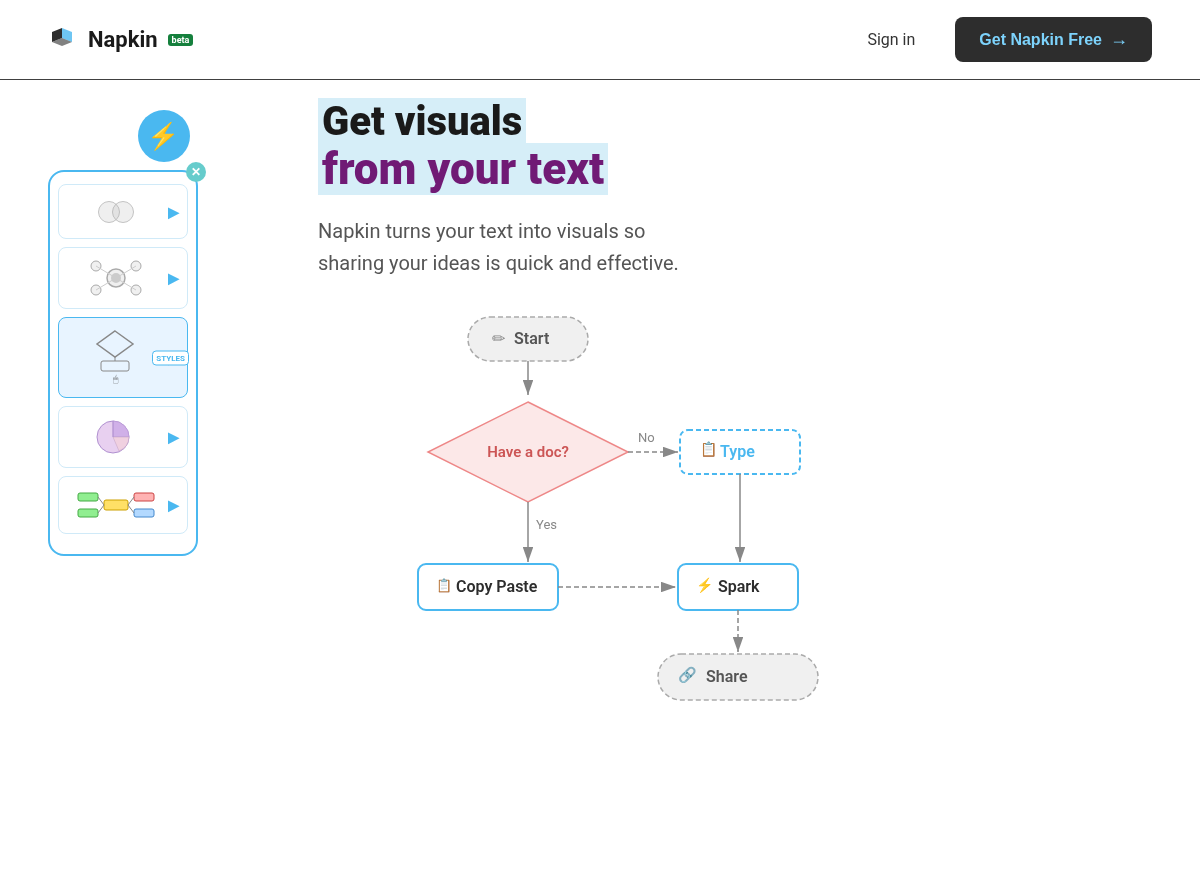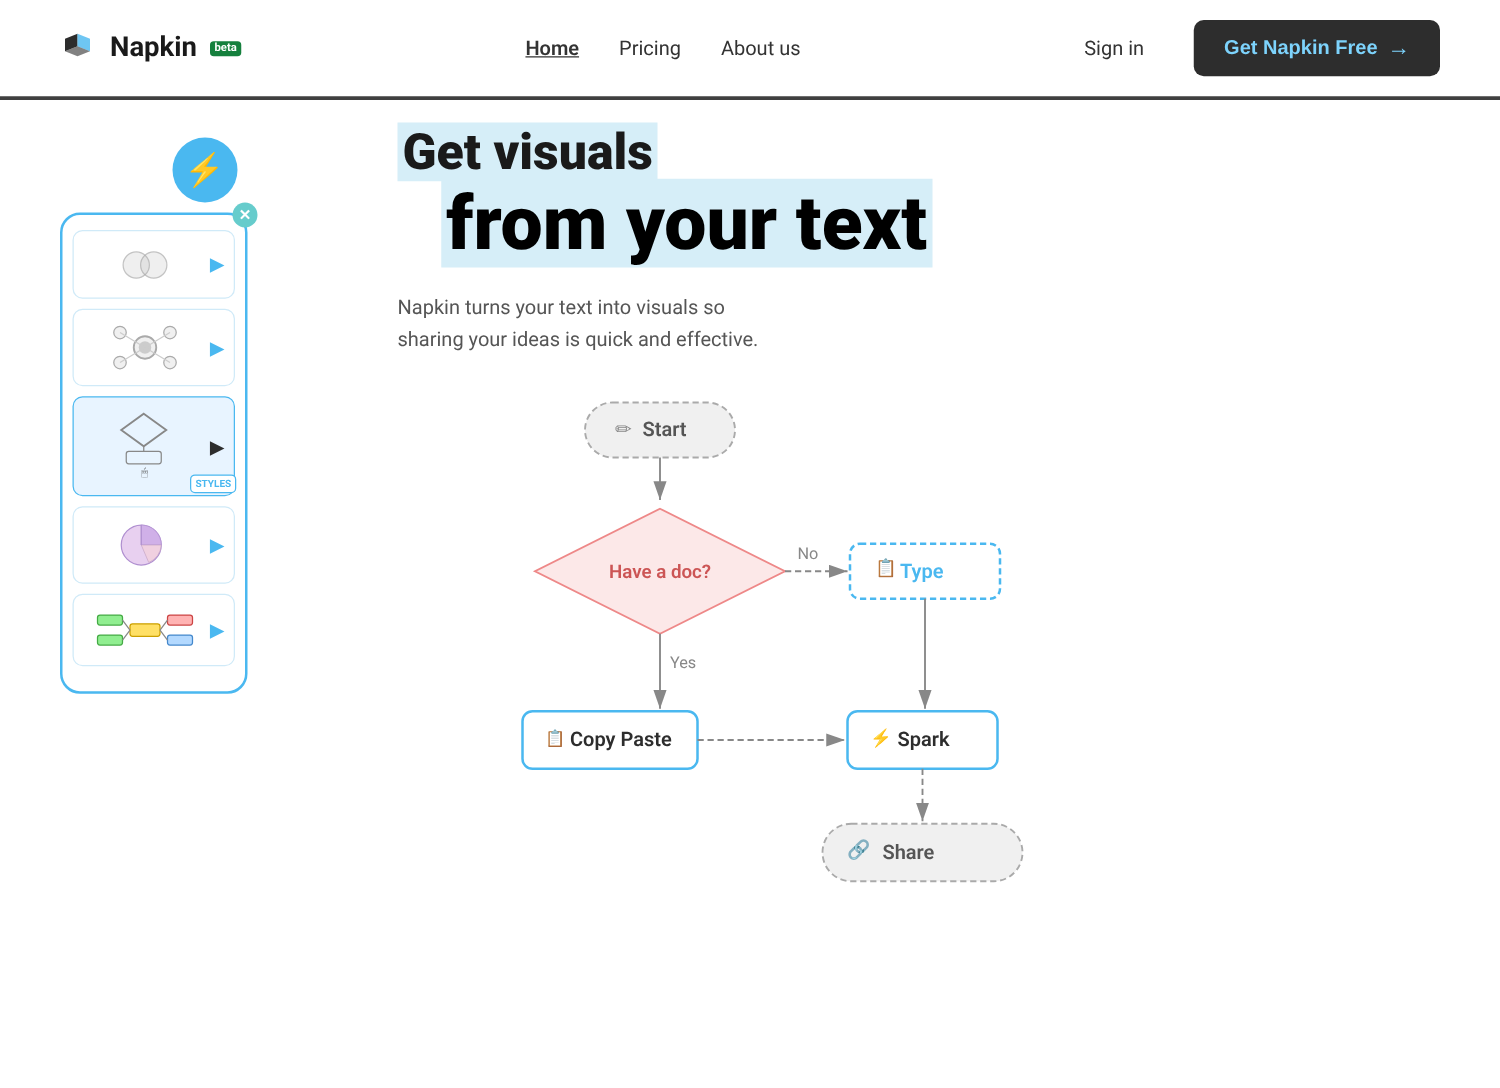--- a/index.html
+++ b/index.html
@@ -1,21 +1,21 @@
 <!DOCTYPE html>
 <html><head>
   <meta charset="utf-8">
   <style>
     * { margin: 0; padding: 0; box-sizing: border-box; }
     body { font-family: -apple-system, BlinkMacSystemFont, 'Segoe UI', Roboto, sans-serif; background: #fff; width: 1200px; height: 870px; overflow: hidden; }
 
     
     nav {
       display: flex; align-items: center; justify-content: space-between;
-      padding: 0 48px; height: 80px; border-bottom: 3px solid #404040;
+      padding: 0 48px; height: 80px; border-bottom: 1px solid #404040;
     }
     .nav-logo { display: flex; align-items: center; gap: 8px; }
     .nav-logo-icon { width: 32px; height: 32px; }
     .nav-logo-text { font-size: 22px; font-weight: 700; color: #1a1a1a; }
     .nav-logo-beta {
       background: #15803d; color: #fff; font-size: 9px; font-weight: 700;
       padding: 1px 4px; border-radius: 3px; margin-left: 2px; vertical-align: super;
     }
     .nav-links { display: flex; align-items: center; gap: 32px; }
     .nav-link { font-size: 16px; color: #333; text-decoration: none; }
@@ -50,21 +50,20 @@
     .panel-item.selected { background: #e8f4ff; border: 1.5px solid #4ab8f0; }
     .panel-item-content { flex: 1; display: flex; align-items: center; justify-content: center; }
     .panel-arrow {
       color: #4ab8f0; font-size: 14px; font-weight: bold; margin-left: 4px;
     }
     .styles-label {
       position: absolute; top: 50%; transform: translateY(-50%); right: -2px;
       background: #fff; border: 1px solid #4ab8f0; border-radius: 4px;
       color: #4ab8f0; font-size: 8px; font-weight: 700; padding: 2px 3px;
       white-space: nowrap;
-      margin-top: 30px;
     }
 
     
     .mini-venn { display: flex; align-items: center; }
     .venn-c1, .venn-c2 {
       width: 22px; height: 22px; border-radius: 50%; border: 1.5px solid #aaa;
       opacity: 0.7;
     }
     .venn-c1 { background: rgba(180,180,180,0.3); margin-right: -8px; }
     .venn-c2 { background: rgba(180,180,180,0.3); }
@@ -77,26 +76,26 @@
       font-size: 26px; color: #fff;
     }
 
     
     .headline-wrap { margin-left: 60px; margin-top: 0; }
     .headline-line1 {
       font-size: 40px; font-weight: 900; color: #1a1a1a; line-height: 1.1;
       background: #d6eef8; display: inline; padding: 0 4px;
     }
     .headline-line2 {
-      font-size: 60px; font-weight: 900; color: #000000; line-height: 1.15;
-      background: #d6eef8; display: inline; padding: 0 4px; margin-left: 35px;
+      font-size: 44px; font-weight: 900; color: #701a75; line-height: 1.15;
+      background: #d6eef8; display: inline; padding: 0 4px;
     }
     .headline-block { margin-bottom: 16px; }
     .subheadline {
-      font-size: 16px; color: #555; line-height: 1.6; margin: 20px 0 28px 0;
+      font-size: 20px; color: #555; line-height: 1.6; margin: 20px 0 28px 0;
       max-width: 500px;
     }
 
     
     .main-content {
       display: flex;
       padding: 0 48px;
       margin-top: 20px;
       position: relative;
     }
@@ -113,25 +112,20 @@
 
     <svg class="nav-logo-icon" viewBox="0 0 32 32">
       <polygon points="4,8 14,4 14,14 4,18" fill="#2d2d2d"></polygon>
       <polygon points="14,4 24,8 24,18 14,14" fill="#4ab8f0" opacity="0.8"></polygon>
       <polygon points="4,18 14,14 24,18 14,22" fill="#2d2d2d" opacity="0.6"></polygon>
     </svg>
     <span class="nav-logo-text">Napkin</span>
     <span class="nav-logo-beta">beta</span>
   </div>
 
-  <div class="nav-links">
-    <a class="nav-link active">Home</a>
-    <a class="nav-link">Pricing</a>
-    <a class="nav-link">About us</a>
-  </div>
 
   <div class="nav-right">
     <span class="sign-in">Sign in</span>
     <button class="cta-btn">
       <span>Get Napkin Free</span>
       <span class="cta-arrow">→</span>
     </button>
   </div>
 </nav>
 

